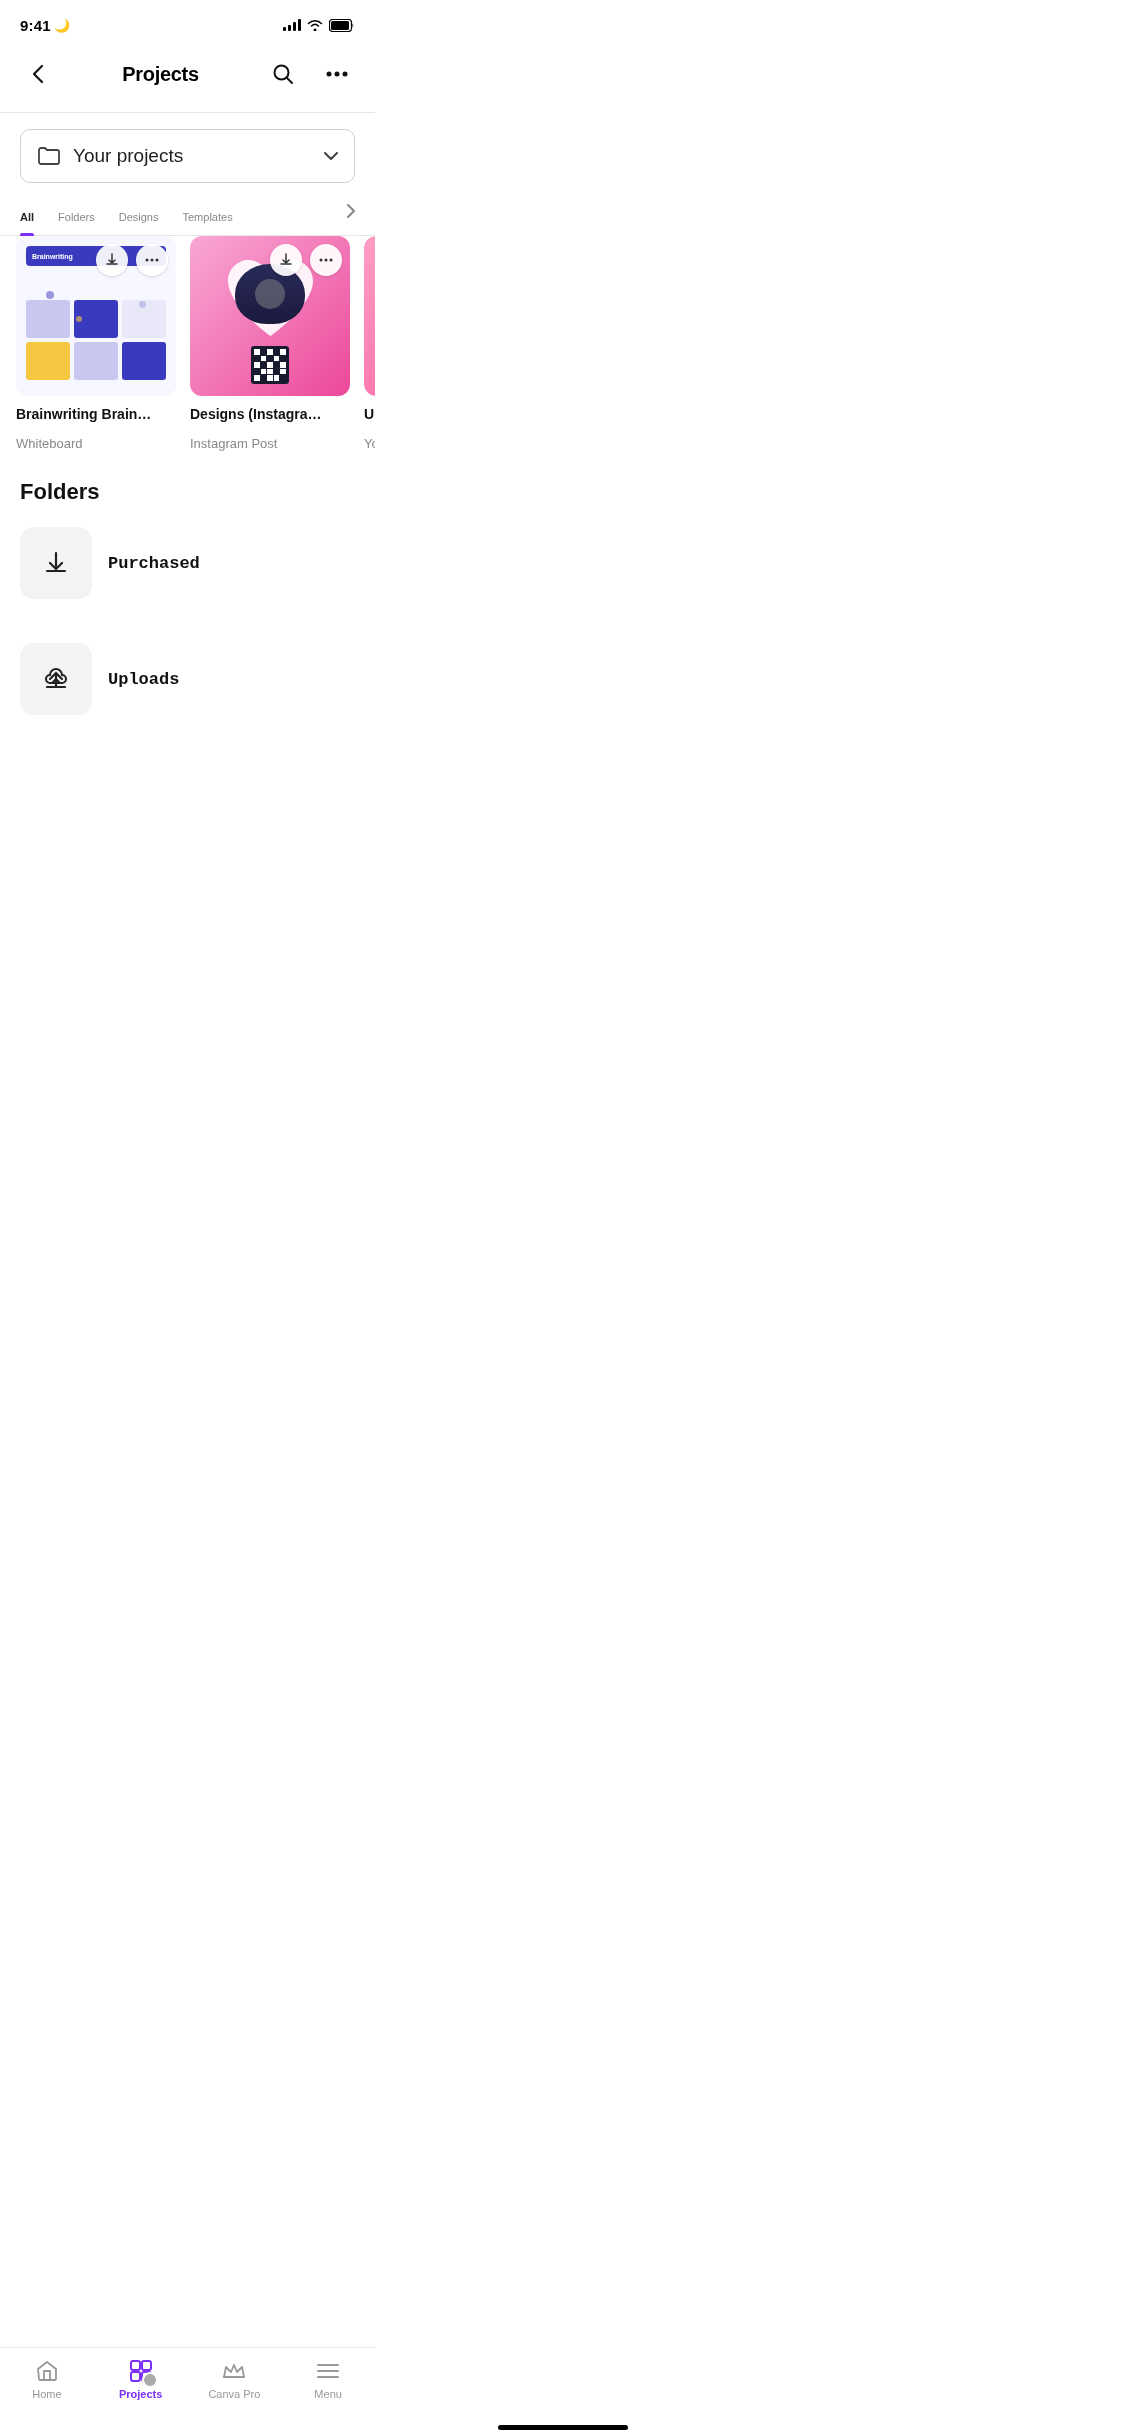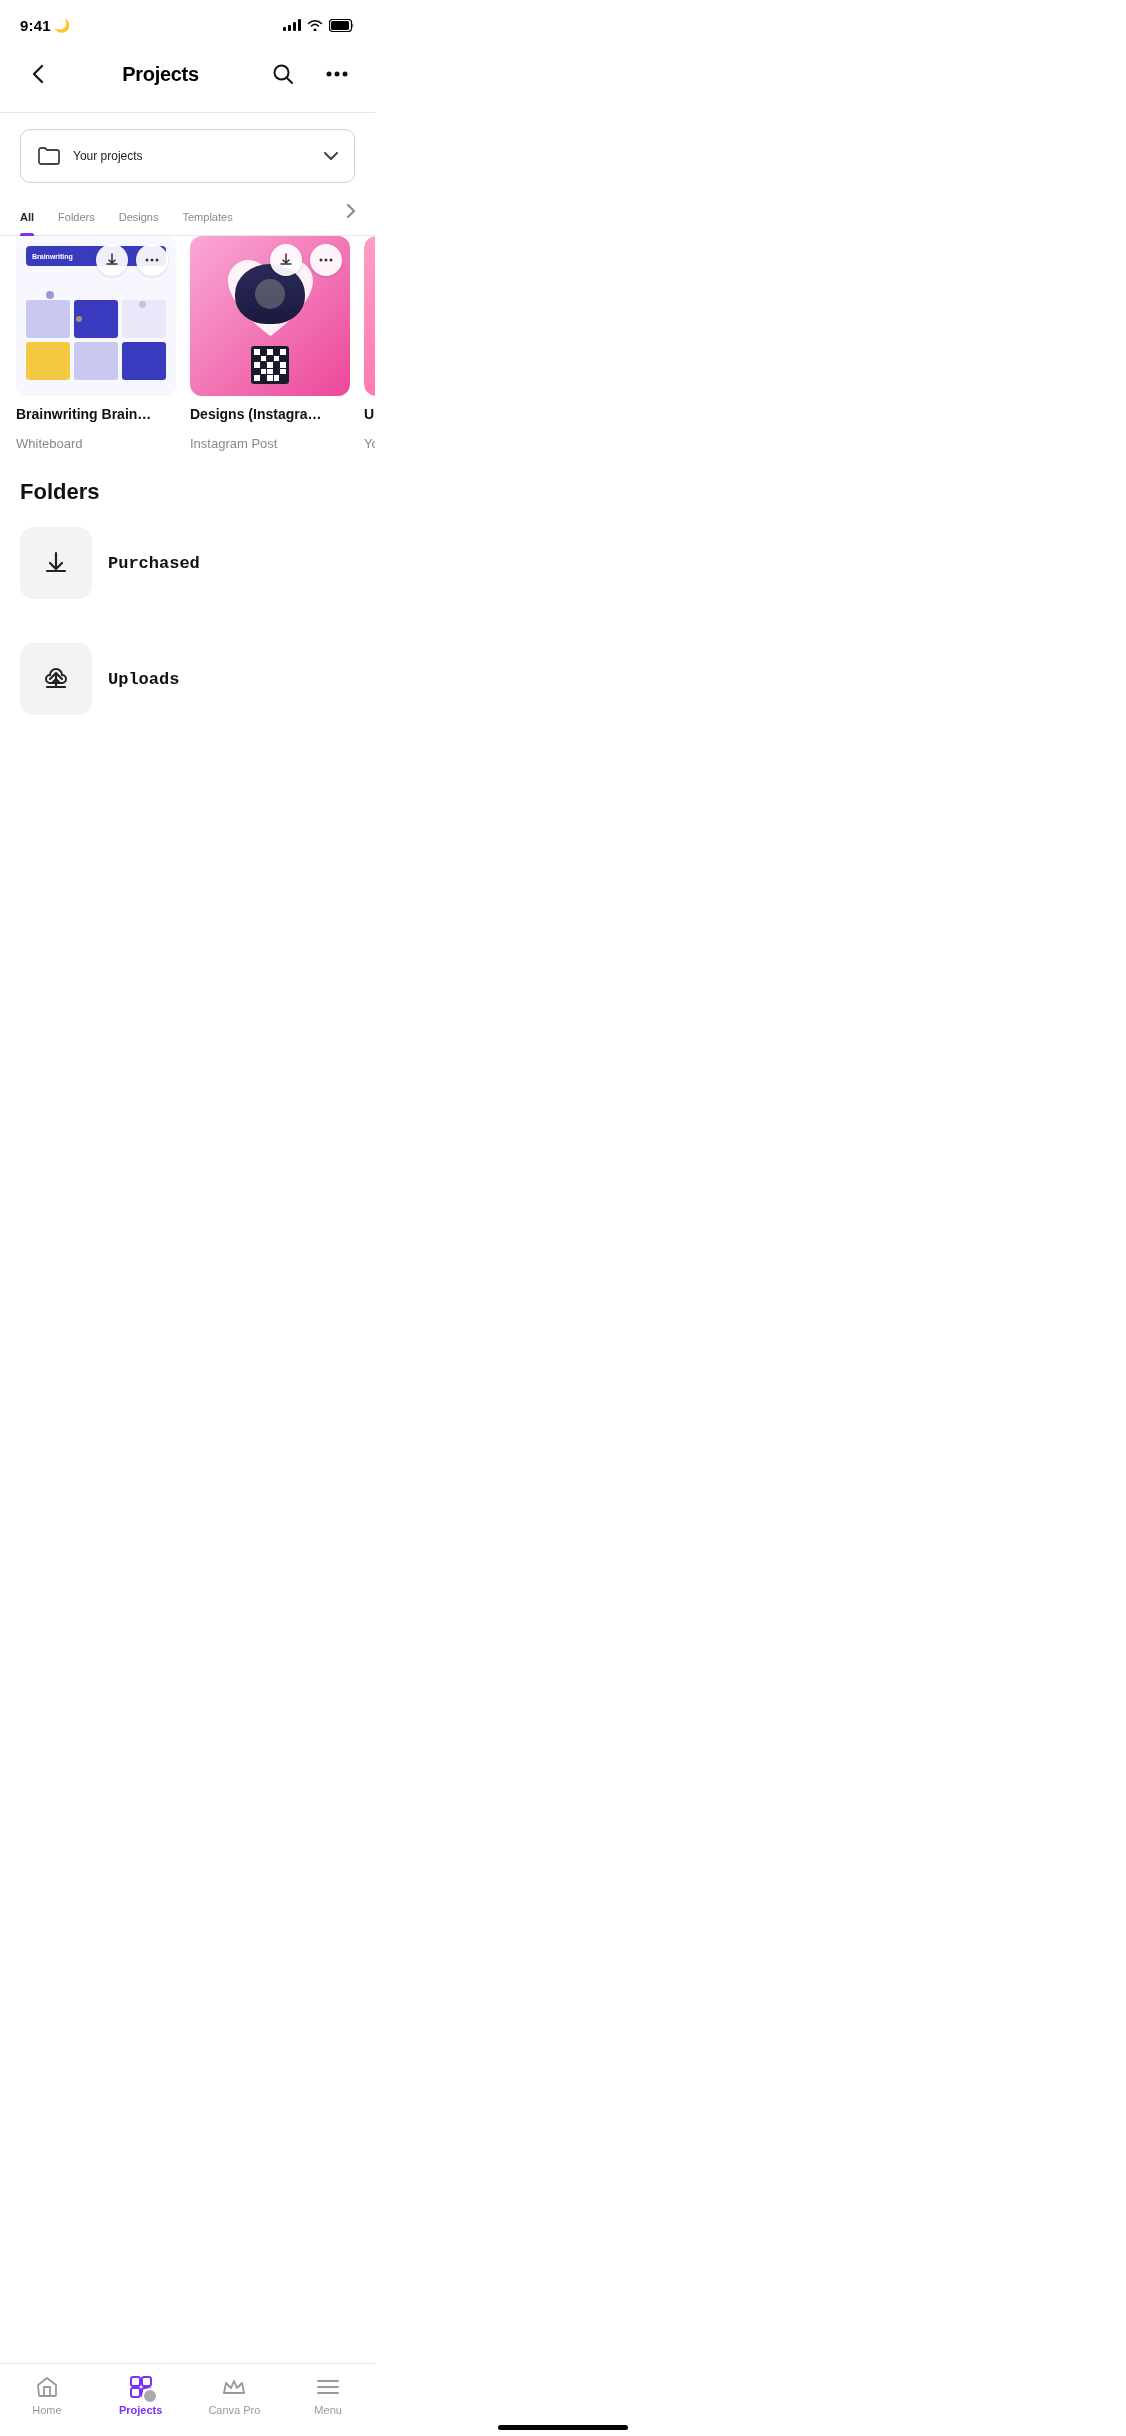--- a/index.html
+++ b/index.html
@@ -108,21 +108,21 @@
     .folder-icon-wrap {
       width: 24px;
       height: 24px;
       display: flex;
       align-items: center;
       justify-content: center;
     }
 
     .selector-label {
       flex: 1;
-      font-size: 12px;
+      font-size: 19px;
       color: #222;
     }
 
     .chevron-down {
       display: flex;
       align-items: center;
     }
 
     
     .tabs-row {
@@ -343,21 +343,21 @@
       color: #111;
     }
 
     .folder-separator {
       height: 14px;
     }
 
     
     .bottom-nav {
       position: fixed;
-      bottom: 0;
+      bottom: 16px;
       left: 0;
       width: 375px;
       background: #ffffff;
       border-top: 1px solid #e5e5e5;
       display: flex;
       justify-content: space-around;
       align-items: flex-start;
       padding: 10px 0 20px;
     }
 

